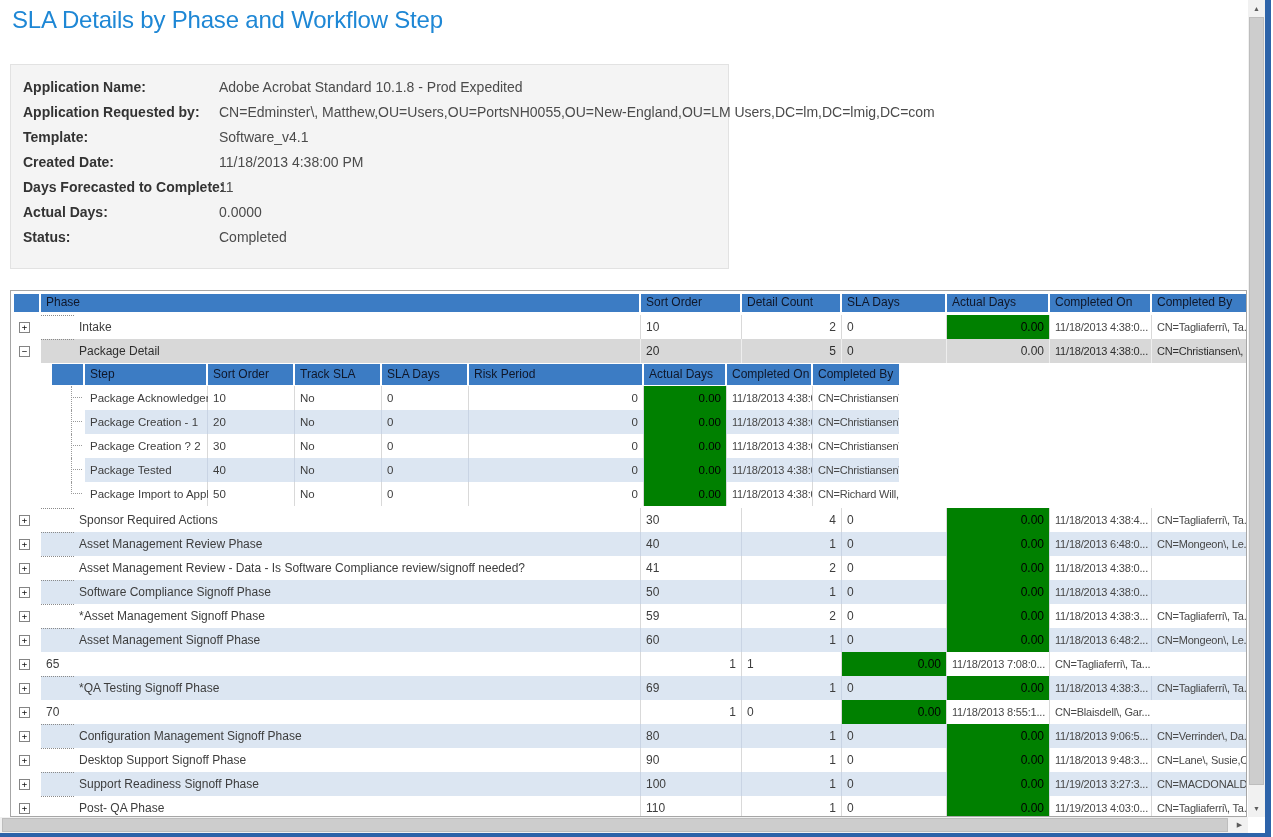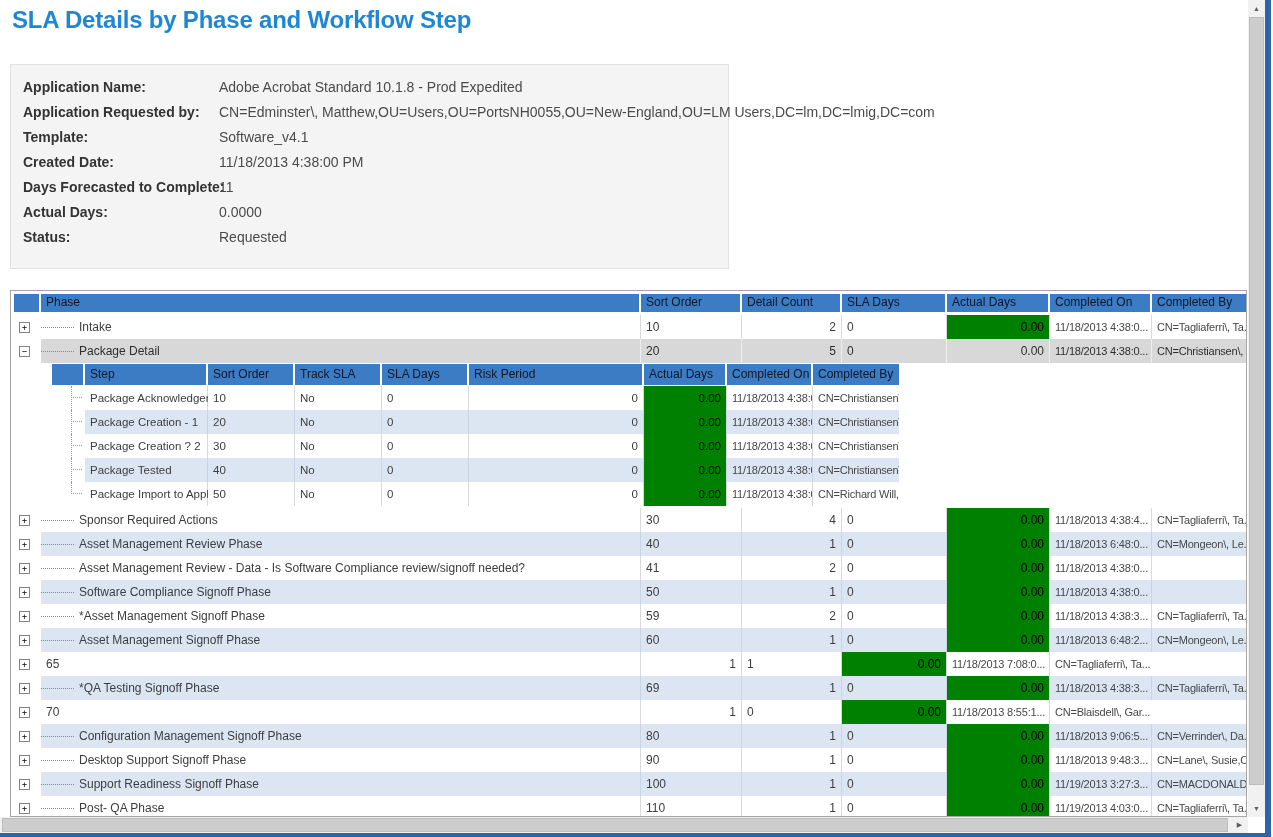--- a/index.html
+++ b/index.html
@@ -1,20 +1,20 @@
 <!DOCTYPE html>
 <html style="--header-blue: #3c7cc4; --alt-row: #dce6f2; --selected-row: #d8d8d8; --green: #008000; --title-blue: #1e87d5; --frame-blue: #2d63a9;"><head>
 <meta charset="utf-8">
 <style>
   html,body{margin:0;padding:0;background:#fff;}
   #page{position:relative;width:1273px;height:837px;background:#fff;overflow:hidden;
         font-family:"Liberation Sans","DejaVu Sans",sans-serif;color:#3d3d3d;}
 
   
-  .title{position:absolute;left:12px;top:6px;font-size:24px;font-weight:700;
+  .title{position:absolute;left:12px;top:6px;font-size:24px;font-weight:400;
          color:var(--title-blue);letter-spacing:-0.2px;white-space:nowrap;}
 
   
   .info-panel{position:absolute;left:10px;top:64px;width:719px;height:205px;
               background:#f4f4f4;border:1px solid #e2e2e2;box-sizing:border-box;
               padding:9px 0 0 12px;}
   .info-row{display:flex;height:25px;align-items:center;font-size:14px;}
   .info-label{width:196px;font-weight:bold;color:#333;flex:none;white-space:nowrap;}
   .info-value{color:#4b4b4b;white-space:nowrap;}
 
@@ -41,21 +41,21 @@
   .shade-alt   .cell{background:var(--alt-row);border-right-color:#c9d4e4;}
   .shade-selected .cell{background:var(--selected-row);border-right-color:#eeeeee;color:#2e2e2e;}
   .cell.c-exp{background:#fff !important;border-right:none;padding-left:0;}
   .cell.green{background:var(--green) !important;color:#000;}
 
   
   .exp{display:inline-block;width:11px;height:11px;box-sizing:border-box;
        border:1px solid #848484;background:#fff;font-size:9px;line-height:8px;
        text-align:center;color:#111;margin-left:5px;vertical-align:middle;
        font-family:"DejaVu Sans Mono",monospace;cursor:default;}
-  .c-phase{display:flex;align-items:center;padding-left:0;}
+  .c-phase{display:flex;align-items:flex-start;padding-left:0;}
   .dots{flex:none;width:33px;height:0;border-top:1px dotted #8a8a8a;margin-right:5px;}
   .plabel{white-space:nowrap;overflow:hidden;}
   .tree{position:relative;width:100%;height:100%;}
   .tree::before{content:"";position:absolute;left:19px;top:0;bottom:0;
                 border-left:1px dotted #9a9a9a;}
   .tree.last::before{bottom:12px;}
   .tree::after{content:"";position:absolute;left:19px;right:3px;top:11px;
                border-top:1px dotted #9a9a9a;}
 
   
@@ -107,21 +107,21 @@
       <div class="info-row">
         <span class="info-label">Days Forecasted to Complete:</span>
         <span class="info-value">11</span>
       </div>
       <div class="info-row">
         <span class="info-label">Actual Days:</span>
         <span class="info-value">0.0000</span>
       </div>
       <div class="info-row">
         <span class="info-label">Status:</span>
-        <span class="info-value">Requested</span>
+        <span class="info-value">Completed</span>
       </div>
     </div>
   <div class="table-wrap" id="phase-table">
       <div class="orow ohead">
         <div class="hcell"></div>
         <div class="hcell">Phase</div>
         <div class="hcell">Sort Order</div>
         <div class="hcell">Detail Count</div>
         <div class="hcell">SLA Days</div>
         <div class="hcell">Actual Days</div>

